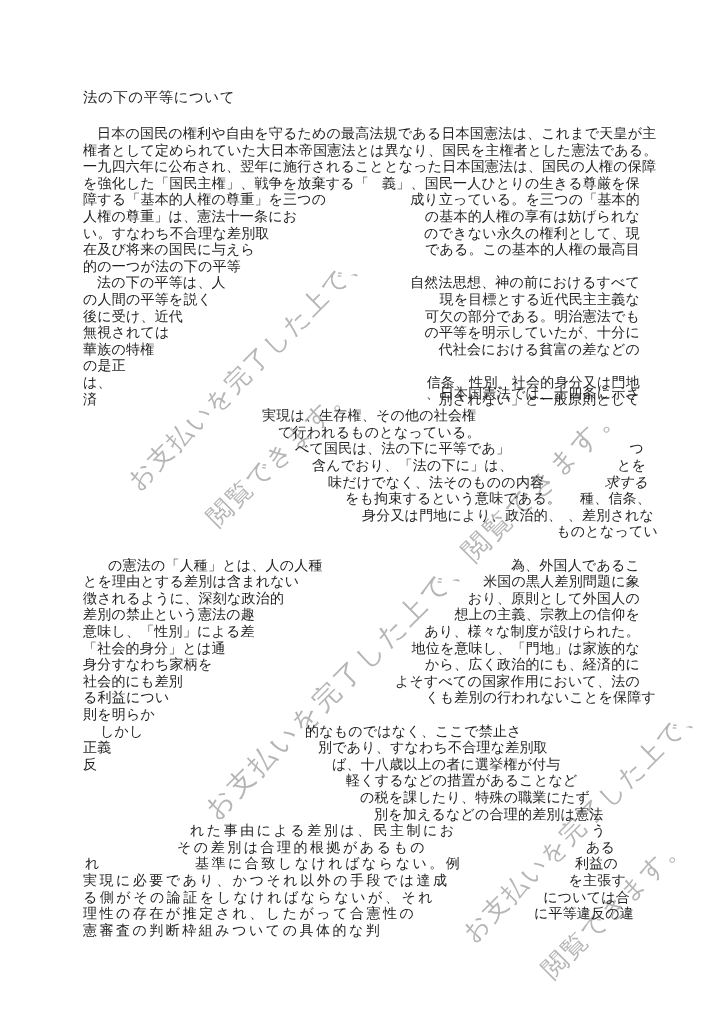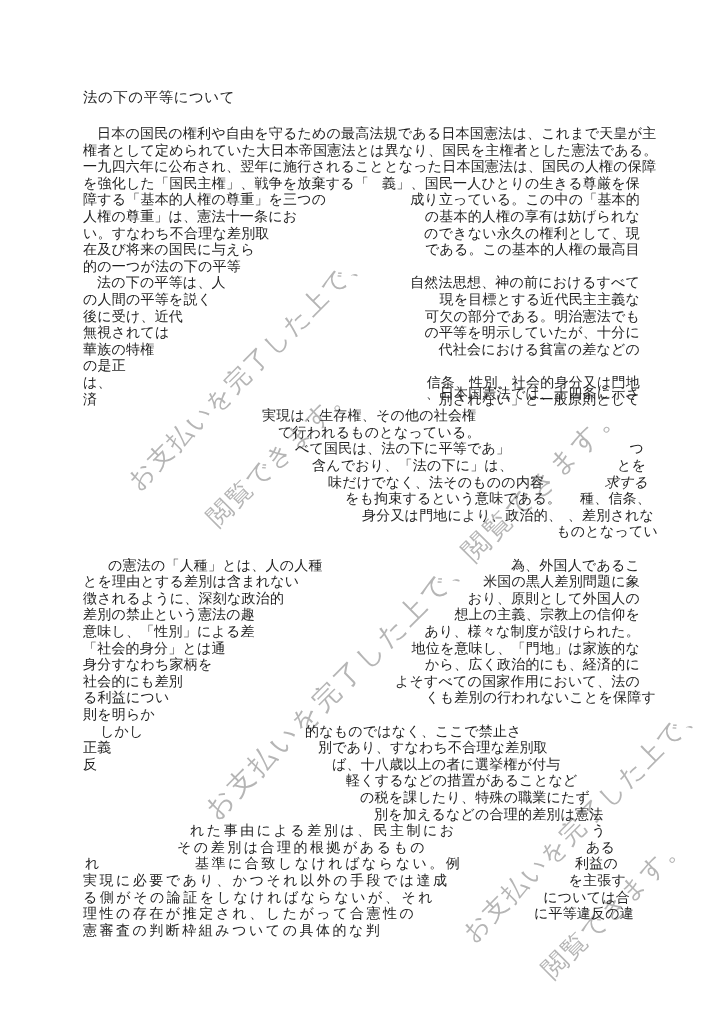--- a/index.html
+++ b/index.html
@@ -34,21 +34,21 @@
 <div class="page">
   <div class="title">法の下の平等について</div>
 
   <div class="textlayer" id="text-layer">
       <div class="frag" style="top: 126px; left: 97px;">日本の国民の権利や自由を守るための最高法規である日本国憲法は、これまで天皇が主</div>
       <div class="frag" style="top: 143px; left: 83px;">権者として定められていた大日本帝国憲法とは異なり、国民を主権者とした憲法である。</div>
       <div class="frag" style="top: 159px; left: 83px;">一九四六年に公布され、翌年に施行されることとなった日本国憲法は、国民の人権の保障</div>
       <div class="frag" style="top: 176px; left: 83px;">を強化した「国民主権」、戦争を放棄する「</div>
       <div class="frag" style="top: 176px; right: 84px;">義」、国民一人ひとりの生きる尊厳を保</div>
       <div class="frag" style="top: 192px; left: 83px;">障する「基本的人権の尊重」を三つの</div>
-      <div class="frag" style="top: 192px; right: 84px;">成り立っている。この中の「基本的</div>
+      <div class="frag" style="top: 192px; right: 84px;">成り立っている。を三つの「基本的</div>
       <div class="frag" style="top: 209px; left: 83px;">人権の尊重」は、憲法十一条にお</div>
       <div class="frag" style="top: 209px; right: 84px;">の基本的人権の享有は妨げられな</div>
       <div class="frag" style="top: 226px; left: 83px;">い。すなわち不合理な差別取</div>
       <div class="frag" style="top: 226px; right: 84px;">のできない永久の権利として、現</div>
       <div class="frag" style="top: 242px; left: 83px;">在及び将来の国民に与えら</div>
       <div class="frag" style="top: 242px; right: 84px;">である。この基本的人権の最高目</div>
       <div class="frag" style="top: 259px; left: 83px;">的の一つが法の下の平等</div>
       <div class="frag" style="top: 275px; left: 97px;">法の下の平等は、人</div>
       <div class="frag" style="top: 275px; right: 84px;">自然法思想、神の前におけるすべて</div>
       <div class="frag" style="top: 292px; left: 83px;">の人間の平等を説く</div>

